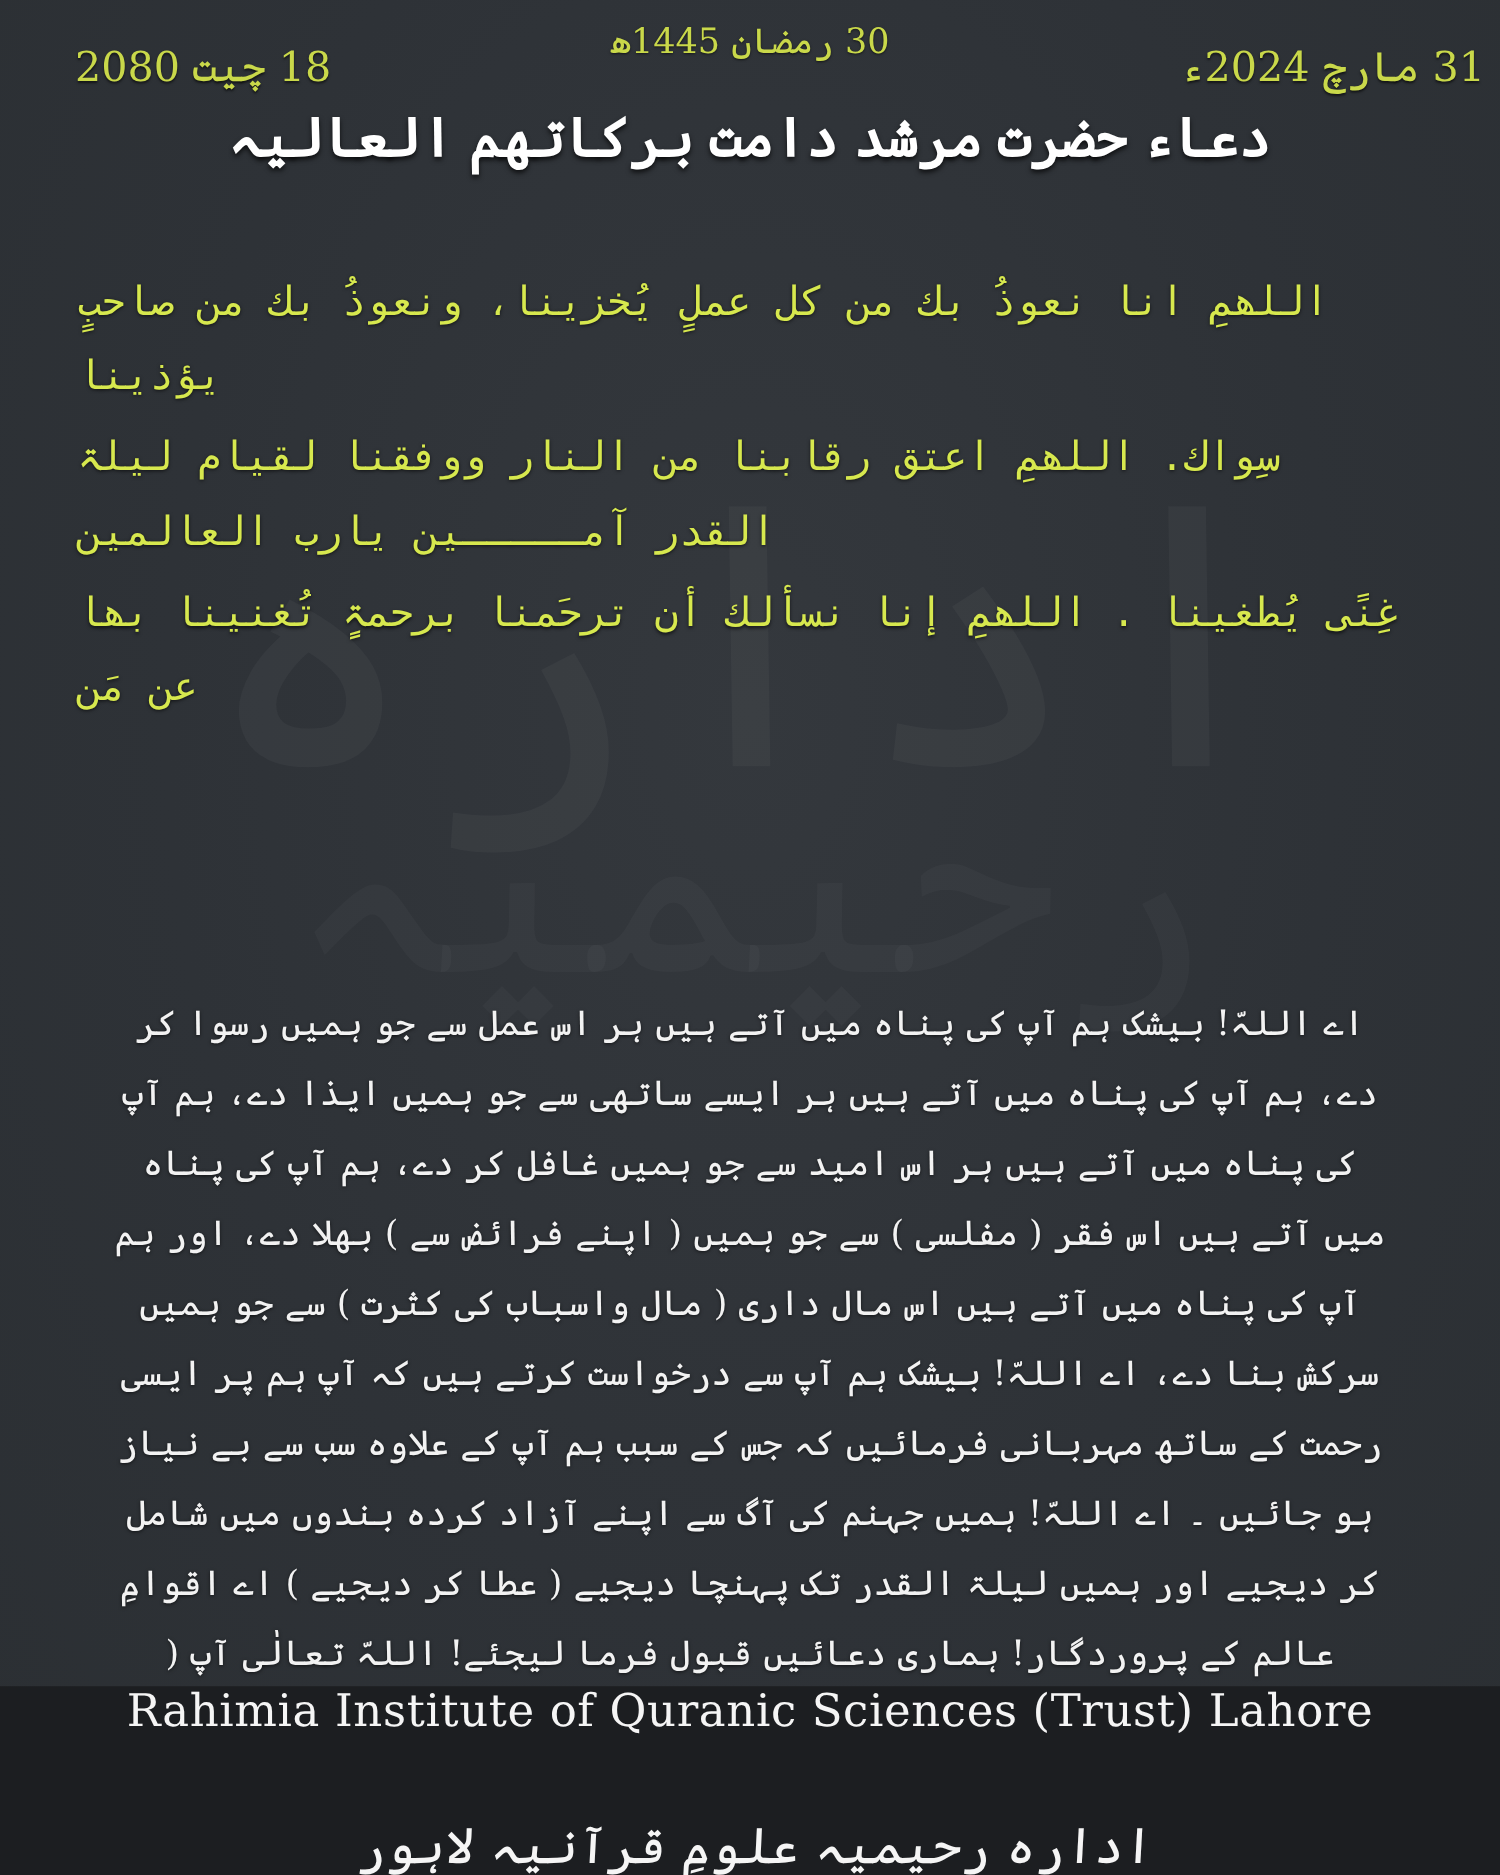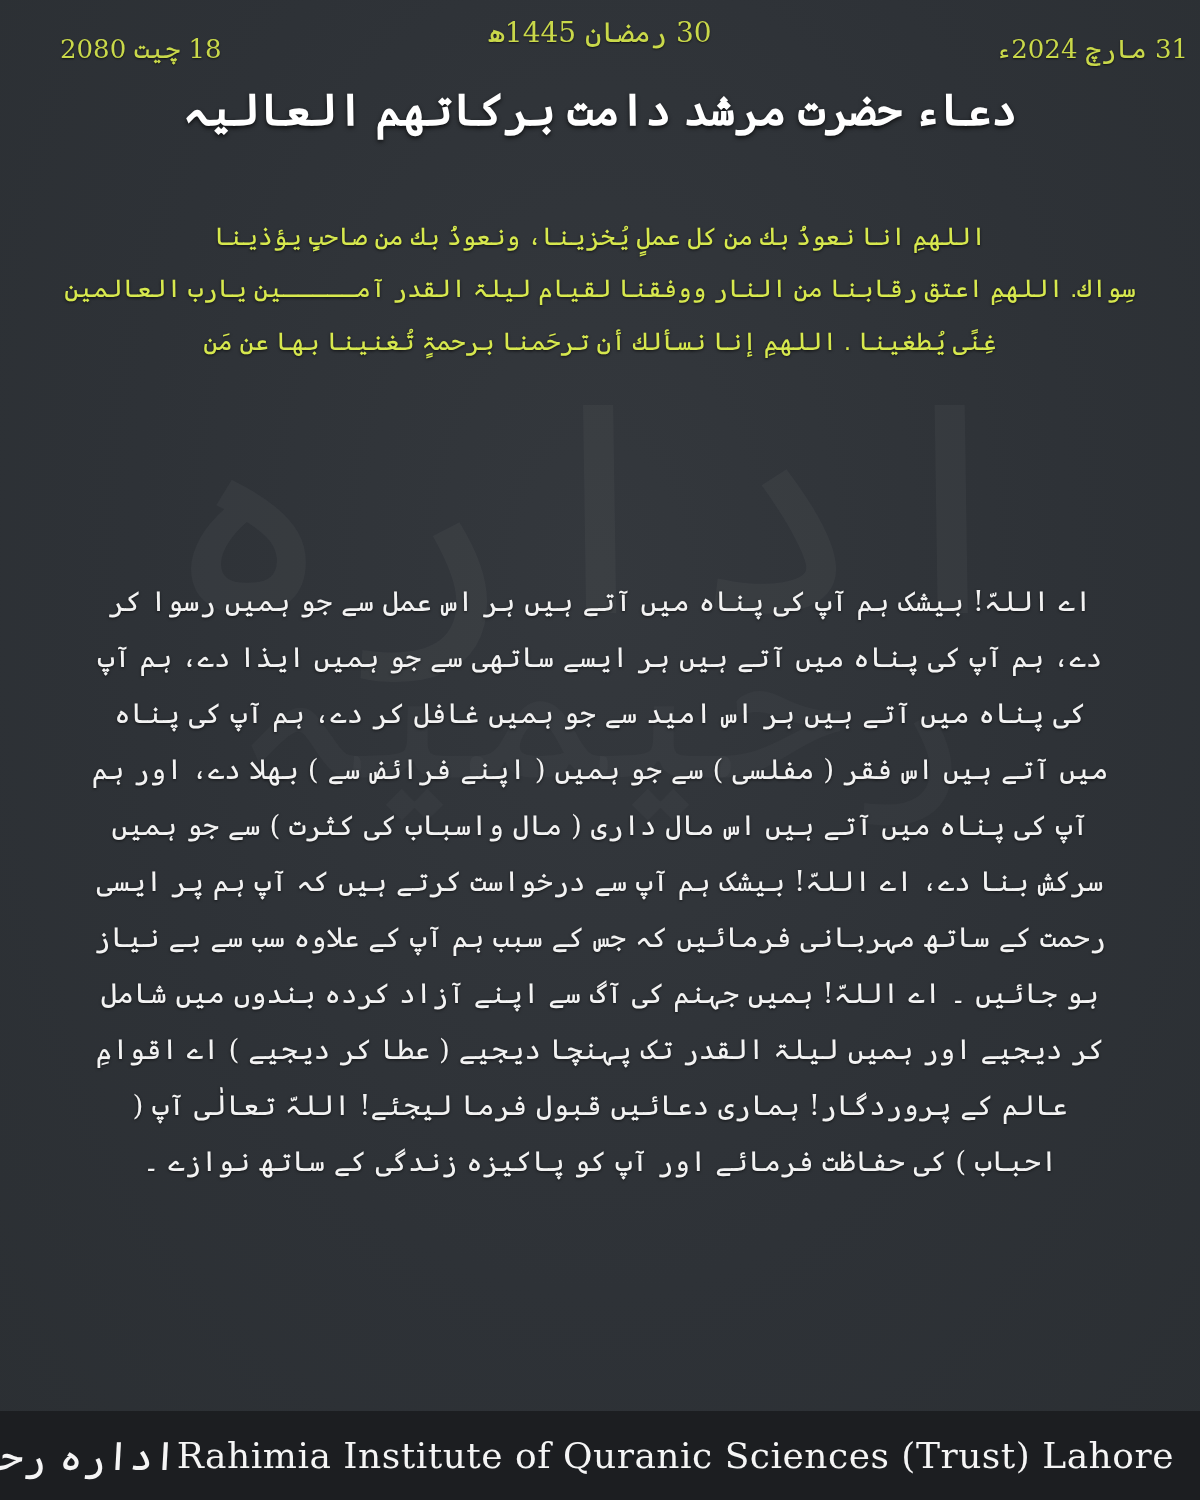--- a/index.html
+++ b/index.html
@@ -57,21 +57,21 @@
   
   .header {
     position: relative;
     height: 92px;
   }
   .hdr-date {
     position: absolute;
     top: 28px;
     color: #c9d84a;
     font-family: "DejaVu Serif", serif;
-    font-size: 26px;
+    font-size: 33px;
     direction: rtl;
     white-space: nowrap;
     text-shadow: 0 1px 2px rgba(0,0,0,0.6);
   }
   .hdr-gregorian { right: 12px; top: 34px; text-align: center; }
   .hdr-hijri {
     left: 50%;
     transform: translateX(-50%);
     top: 16px;
     font-size: 28px;
@@ -86,24 +86,24 @@
     font-weight: bold;
     margin-top: -8px;
     direction: rtl;
     text-shadow: 0 2px 4px rgba(0,0,0,0.7);
   }
 
   
   .arabic-block {
     margin: 78px 62px 0 62px;
     color: #d7e84e;
-    font-family: Liberation Sans, sans-serif;
-    font-size: 25px;
+    font-family: Liberation Mono, monospace;
+    font-size: 32px;
     line-height: 1.85;
-    text-align: center;
+    text-align: left;
     direction: rtl;
     text-shadow: 0 1px 3px rgba(0,0,0,0.65);
   }
   .arabic-block p {
     margin: 0 0 6px 0;
   }
 
   
   .urdu-block {
     margin: 210px 90px 0 90px;
@@ -118,28 +118,29 @@
   .urdu-block p {
     margin: 0;
   }
 
   
   .footer {
     position: absolute;
     left: 0;
     right: 0;
     bottom: 0;
-    height: 89px;
+    height: 151px;
     background: #1c1e21;
     display: flex;
     align-items: center;
     justify-content: space-between;
     padding: 0 26px;
     box-sizing: border-box;
     z-index: 3;
+    flex-direction: column;
   }
   .footer-name {
     color: #f5f5f5;
     font-family: "DejaVu Serif", serif;
     font-size: 36px;
     letter-spacing: 0.5px;
     white-space: nowrap;
     direction: ltr;
   }
   .footer-logo {

